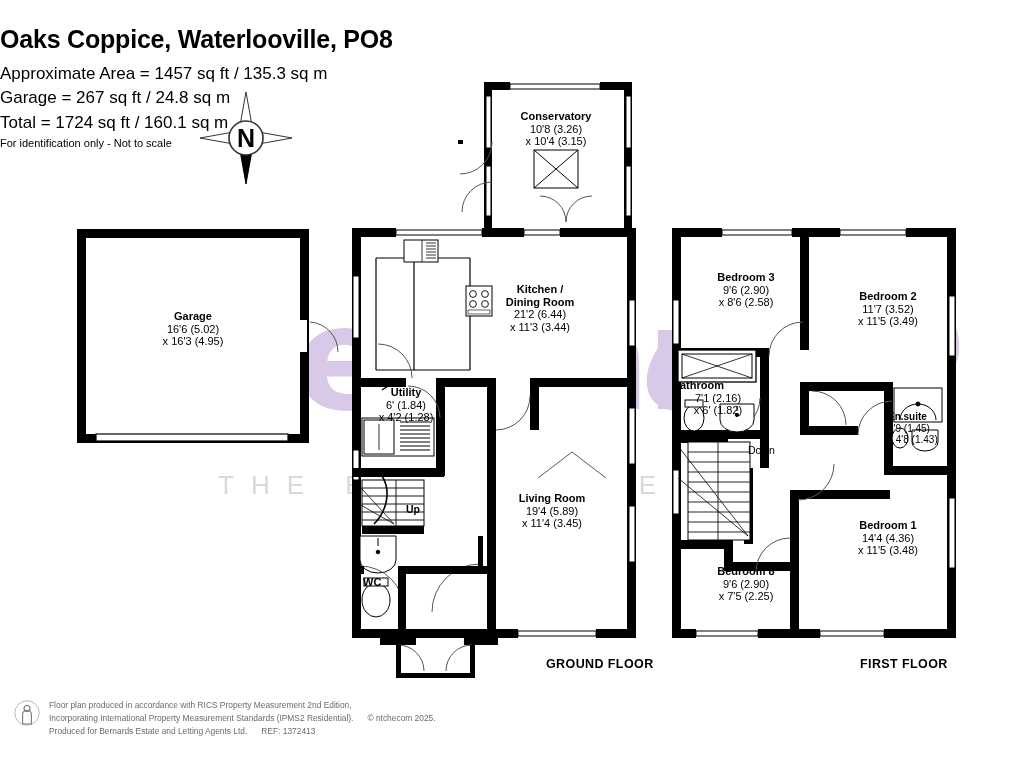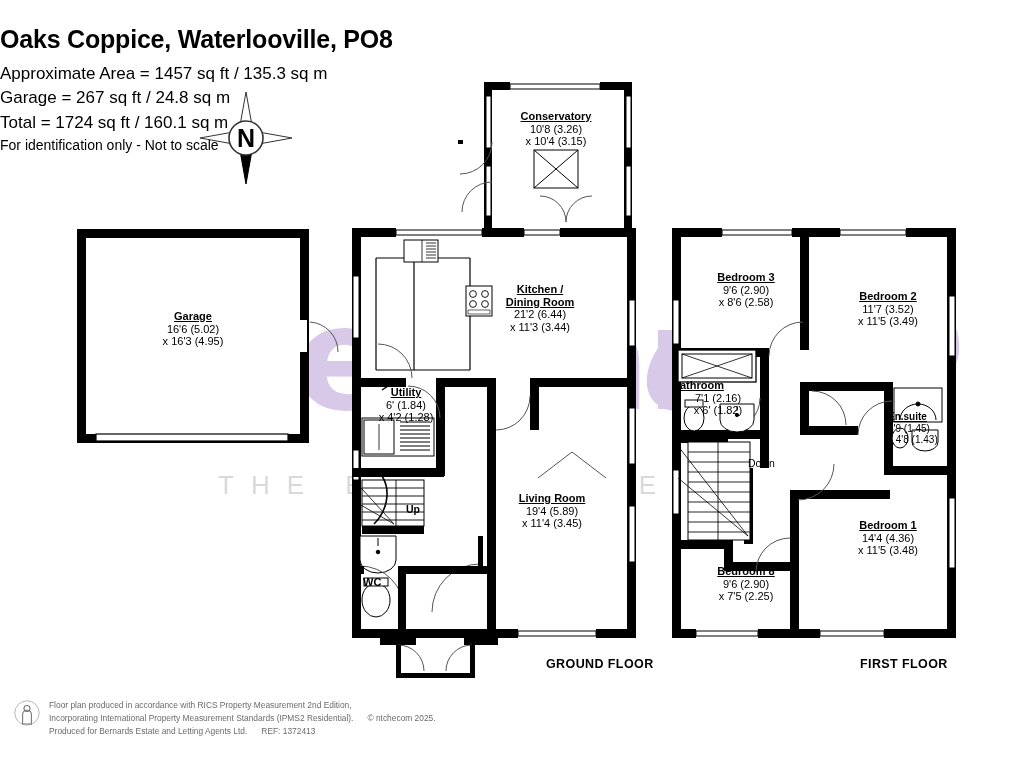--- a/index.html
+++ b/index.html
@@ -33,21 +33,21 @@
     margin-top: 26px;
     line-height: 1.1;
   }
   .area-line {
     font-size: 17px;
     line-height: 1.33;
     margin-top: 2px;
   }
   #area-1 { margin-top: 9px; }
   #disclaimer {
-    font-size: 14px;
+    font-size: 11px;
     margin-top: 3px;
   }
 
   
   #watermark {
     position: absolute;
     left: 0;
     top: 0;
     width: 1024px;
     height: 768px;
@@ -90,21 +90,20 @@
     position: absolute;
     text-align: center;
     z-index: 6;
     line-height: 1.15;
     white-space: nowrap;
   }
   .room-label .rname {
     font-size: 11px;
     font-weight: bold;
     display: block;
-    text-decoration: underline;
   }
   .room-label .rdim {
     font-size: 11px;
     display: block;
   }
   .plain-label {
     position: absolute;
     font-size: 11px;
     font-weight: bold;
     z-index: 6;
@@ -546,21 +545,21 @@
   <span class="rdim">x 11'5 (3.48)</span>
 </div>
 
 <div class="room-label" style="left:696px;top:565px;width:100px;">
   <span class="rname">Bedroom 8</span>
   <span class="rdim">9'6 (2.90)</span>
   <span class="rdim">x 7'5 (2.25)</span>
 </div>
 
 <div class="small-label" style="left:406px;top:503px;font-weight:bold;">Up</div>
-<div class="small-label" style="left:748px;top:457px;">Down</div>
+<div class="small-label" style="left:748px;top:444px;">Down</div>
 
 <div class="floor-label" style="left:546px;top:645px;">GROUND FLOOR</div>
 <div class="floor-label" style="left:860px;top:645px;">FIRST FLOOR</div>
 
 <div id="footer">
   <div id="footer-icon">
     <svg width="26" height="34" viewBox="0 0 26 34">
       <circle cx="13" cy="13" r="12.2" fill="none" stroke="#b8b8b8" stroke-width="1"></circle>
       <circle cx="13" cy="8.5" r="3" fill="none" stroke="#777" stroke-width="1.1"></circle>
       <path d="M8.6,14.6 a4.4,4.4 0 0 1 8.8,0 v9.4 h-8.8 z" fill="none" stroke="#777" stroke-width="1.1"></path>

